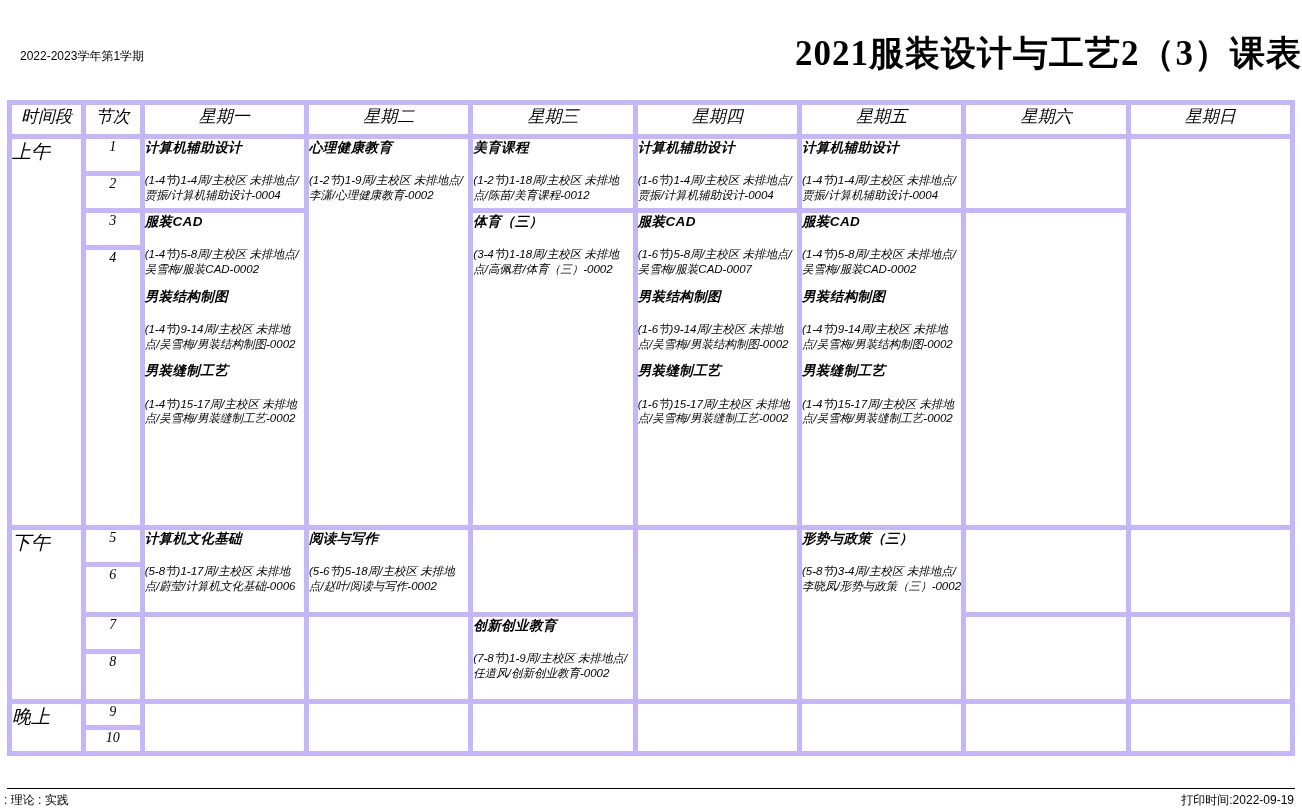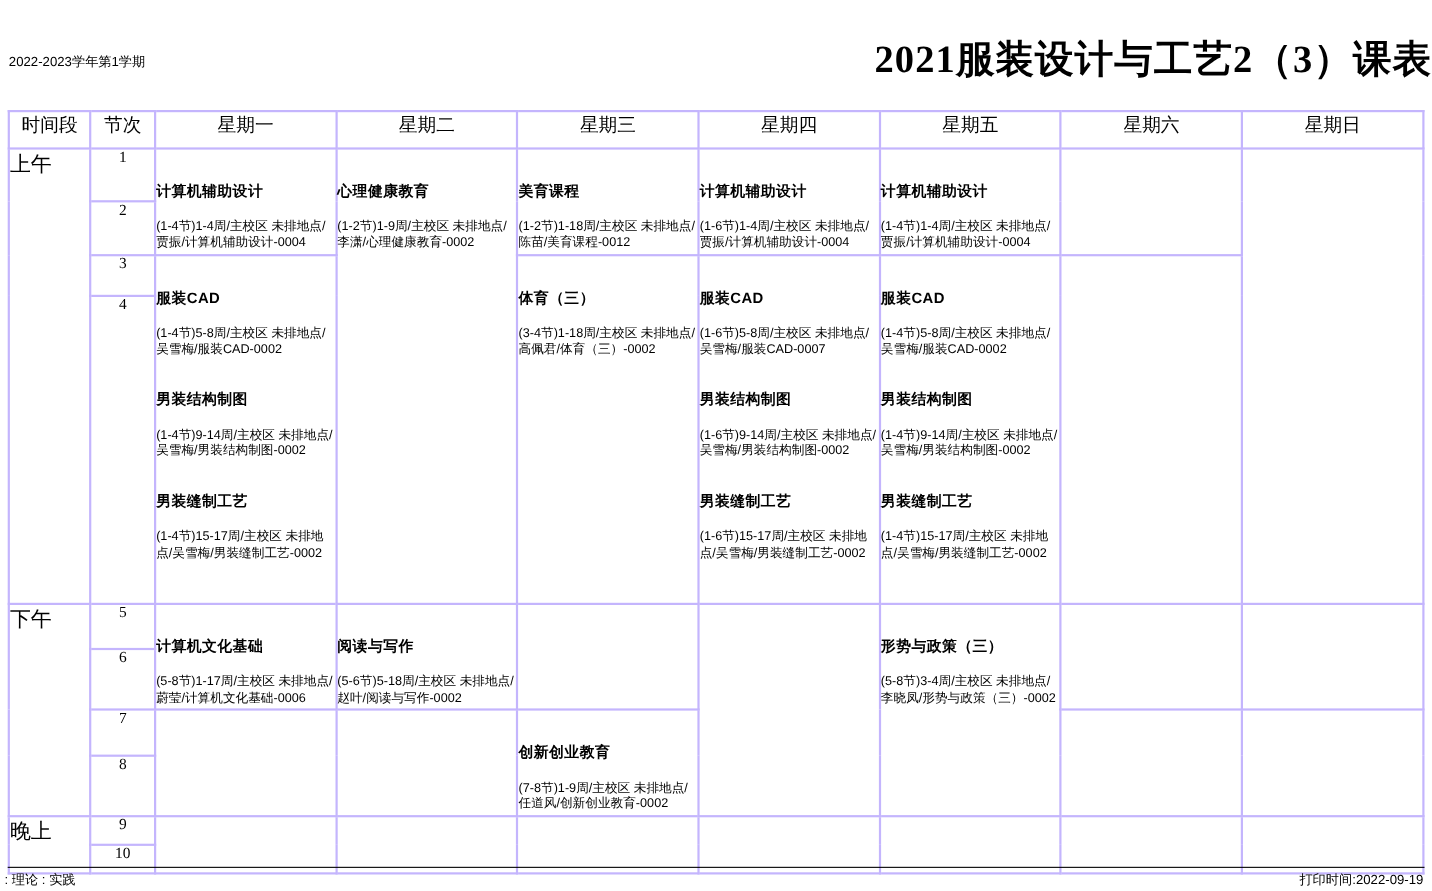--- a/index.html
+++ b/index.html
@@ -14,21 +14,21 @@
     background: #fff;
     overflow: hidden;
   }
   
   .header {
     position: relative;
     height: 100px;
   }
   .term {
     position: absolute;
-    left: 8px; top: 48px;
+    left: 20px; top: 48px;
     font-size: 12px;
     color: #000;
     font-family: "Liberation Sans", sans-serif;
   }
   .title {
     position: absolute;
     left: 0; right: 0; top: 30px;
     text-align: right;
     font-size: 35px;
     font-weight: bold;
@@ -36,23 +36,24 @@
     font-family: "Liberation Serif", serif;
   }
   
   table.sched {
     border-collapse: collapse;
     width: 1288px;
     margin: 0 7px;
     table-layout: fixed;
   }
   table.sched th, table.sched td {
-    border: 2px solid #c4b5fd;
+    border: 5px solid #c4b5fd;
     vertical-align: top;
     padding: 0;
+    font-style: italic;
   }
   thead th {
     height: 34px;
     font-size: 17px;
     font-weight: normal;
     text-align: center;
     vertical-align: middle;
   }
   td.seg {
     text-align: left;
@@ -73,21 +74,20 @@
   }
   .course { margin-bottom: 11px; }
   .course:last-child { margin-bottom: 2px; }
   .cname {
     font-size: 13.5px;
     font-weight: bold;
     font-family: "Liberation Sans", sans-serif;
     letter-spacing: 0.4px;
     margin-bottom: 1px;
     white-space: nowrap;
-    margin-top: 29px;
   }
   .cinfo {
     font-size: 11.5px;
     font-family: "Liberation Sans", sans-serif;
     color: #000;
     word-break: break-all;
     margin-top: 17px;
   }
   
   col.c-seg { width: 72px; }

